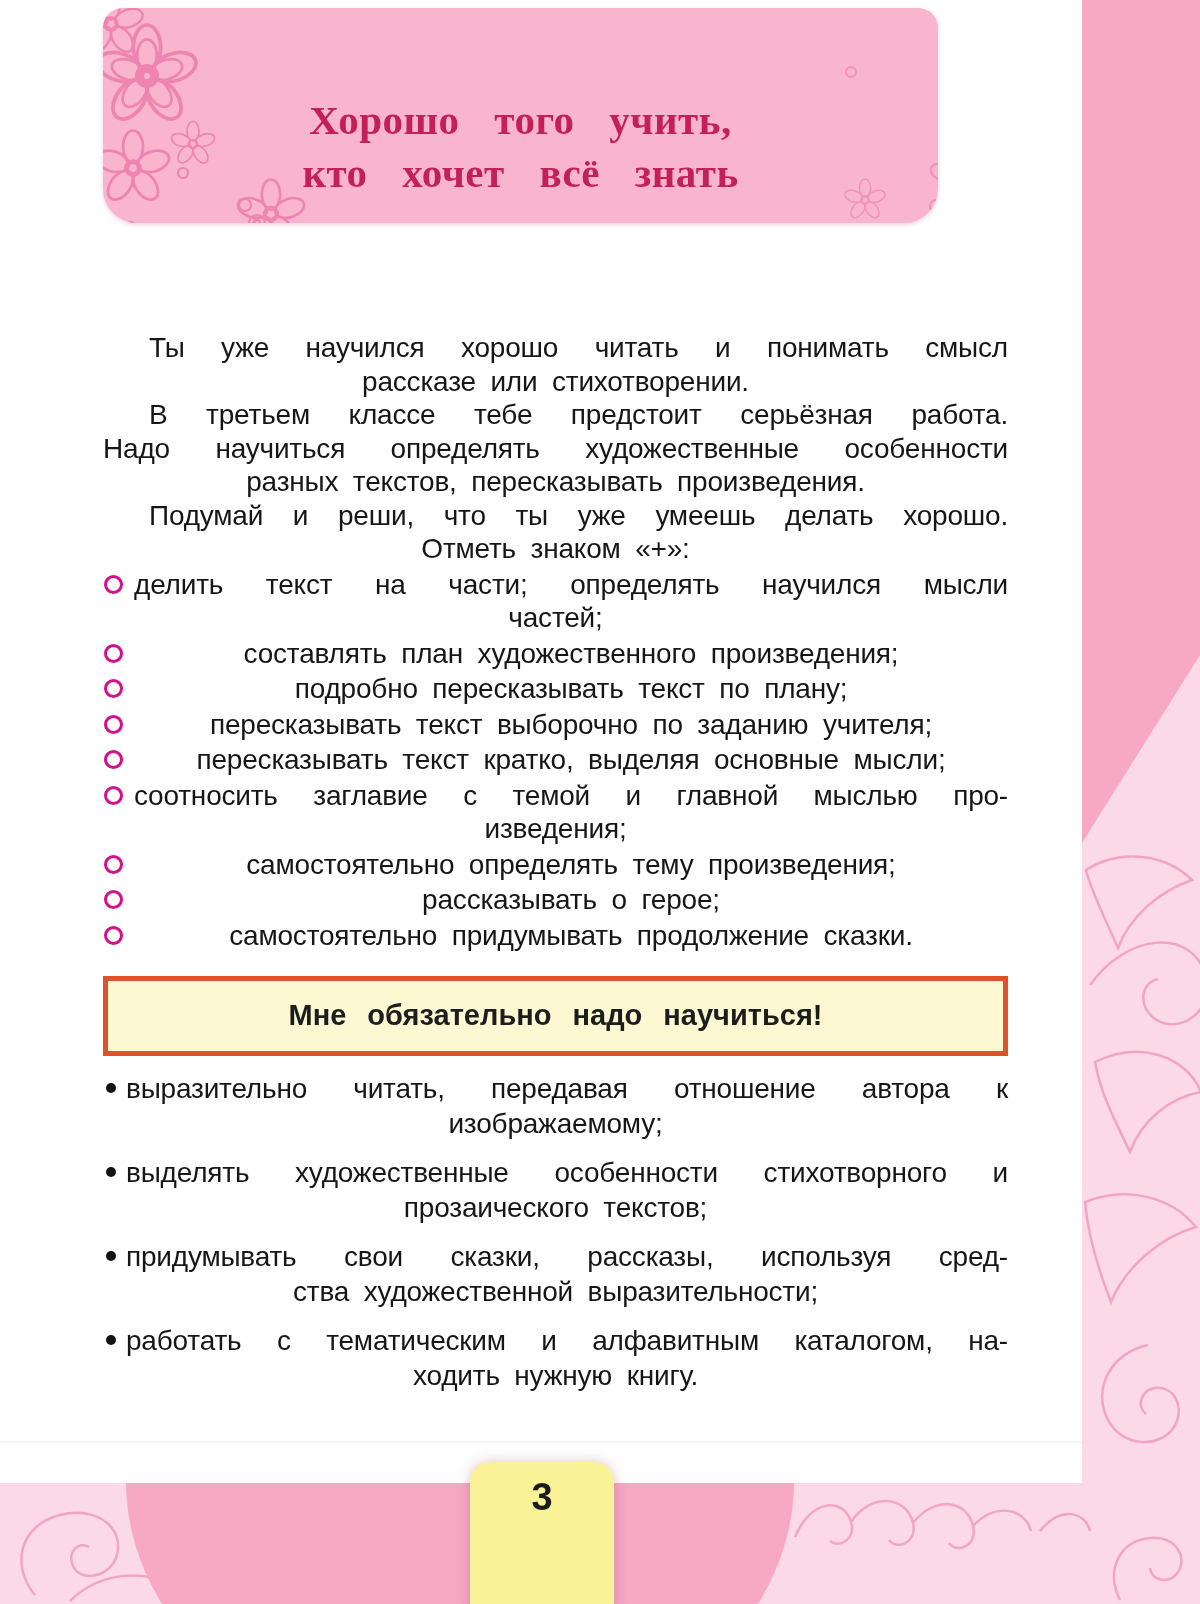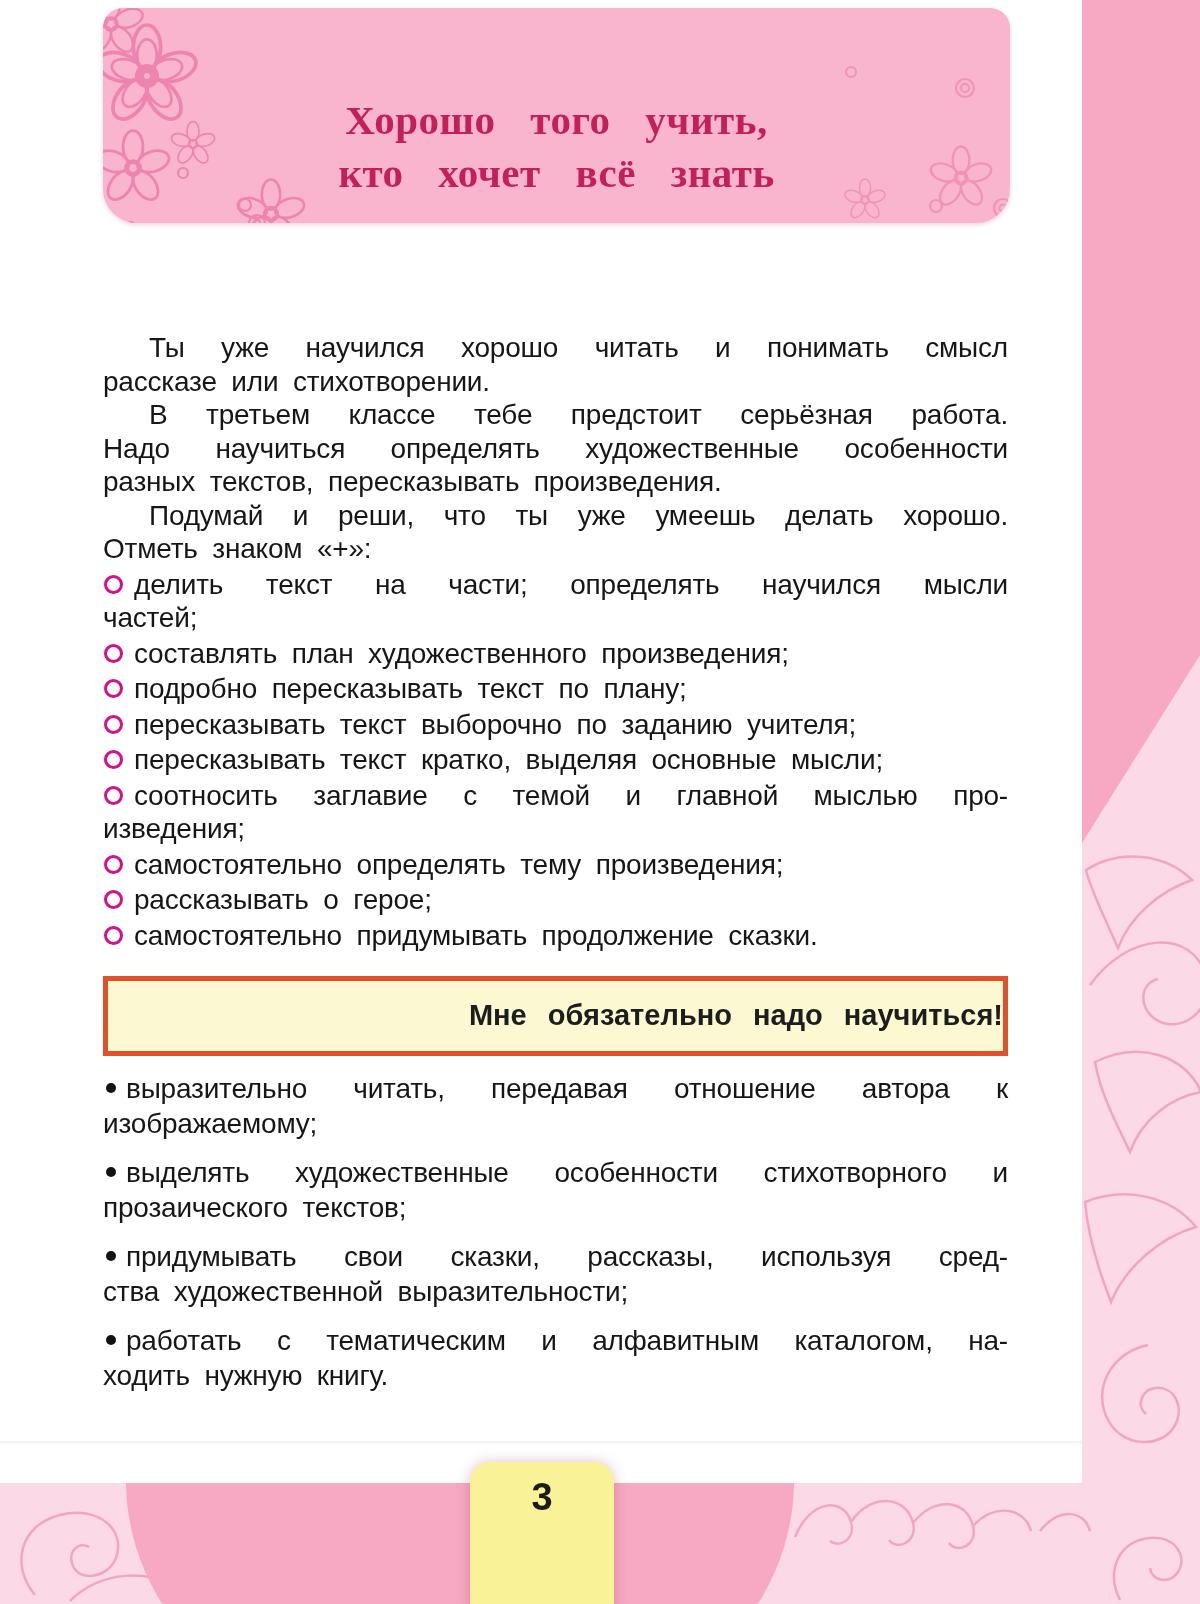--- a/index.html
+++ b/index.html
@@ -5,42 +5,42 @@
   html,body{margin:0;padding:0;background:#fff;}
   .page{
     position:relative;width:1200px;height:1604px;overflow:hidden;
     background:#fff;font-family:"Liberation Sans","DejaVu Sans",sans-serif;
     color:#161616;
   }
   svg.bg{position:absolute;left:0;top:0;z-index:0;}
 
   
   .header-box{
-    position:absolute;left:103px;top:8px;width:907px;height:215px;z-index:1;
+    position:absolute;left:103px;top:8px;width:835px;height:215px;z-index:1;
     background:var(--header-pink,#F9B5CE);
     border-radius:20px 20px 34px 34px;
     overflow:hidden;
     box-shadow:0 2px 4px rgba(180,90,130,.25);
   }
   .header-box svg{position:absolute;left:0;top:0;}
   .header-title{
     position:absolute;left:0;top:86px;width:100%;
     text-align:center;
     font-family:"Liberation Serif","DejaVu Serif",serif;
     font-weight:bold;font-size:41px;line-height:53px;
     color:var(--title-crimson,#C32058);
     word-spacing:24px;letter-spacing:.5px;
   }
 
   
   .content{
     position:absolute;left:103px;top:331px;width:905px;z-index:1;
     font-size:28px;line-height:33.5px;word-spacing:7px;letter-spacing:-.2px;
   }
-  .ln{text-align:left;}
+  .ln{text-align:center;}
   .jl{text-align:justify;text-align-last:justify;}
   .ind{text-indent:46px;}
   .ci1{text-indent:31px;}
   .di1{text-indent:23px;}
   .citem,.ditem{position:relative;}
   .citem{margin-top:2px;}
   .ring{
     position:absolute;left:1px;top:7px;width:19px;height:19px;box-sizing:border-box;
     border:3.5px solid var(--bullet-magenta,#D4108A);border-radius:50%;
   }
@@ -50,21 +50,21 @@
   }
   .dlist{line-height:35px;}
   .ditem{margin-top:14px;}
   .ditem:first-child{margin-top:0;}
 
   
   .highlight-box{
     box-sizing:border-box;height:80px;margin:24px 0 15px 0;
     border:5px solid var(--box-border,#DF5128);
     background:var(--box-fill,#FCF8D2);
-    display:flex;align-items:center;justify-content:flex-end;
+    display:flex;align-items:center;justify-content:center;
     font-weight:bold;font-size:29px;word-spacing:13px;letter-spacing:0;
     color:#1d1d1d;text-indent:0;
   }
 
   
   .page-edge-shadow{
     position:absolute;left:0;top:1441px;width:1082px;height:4px;z-index:1;
     background:linear-gradient(rgba(0,0,0,.055),rgba(0,0,0,0));
   }
   .page-tab{

